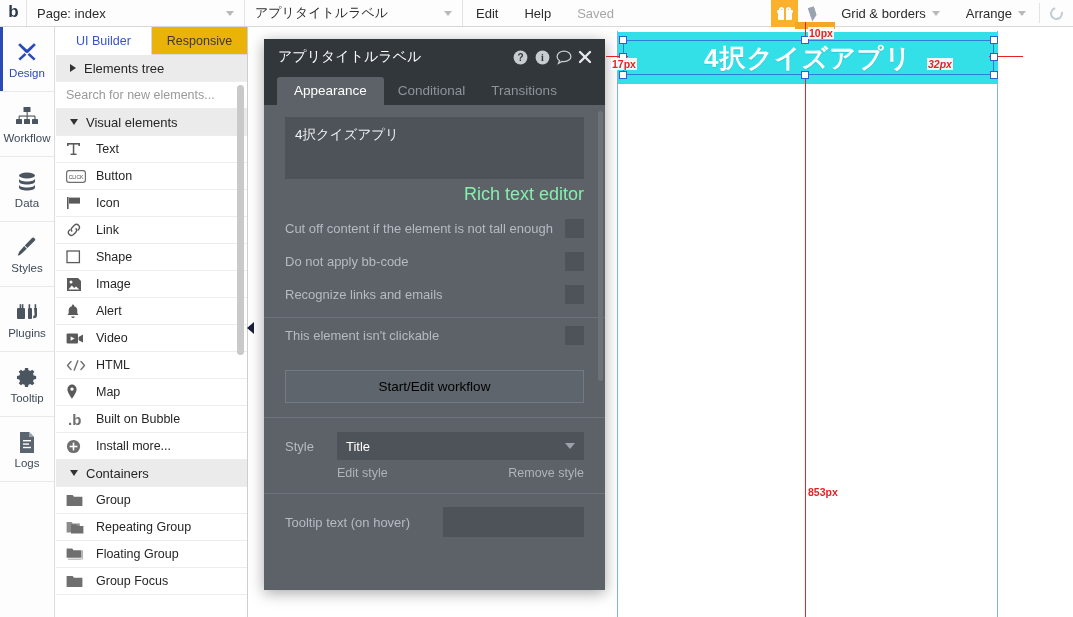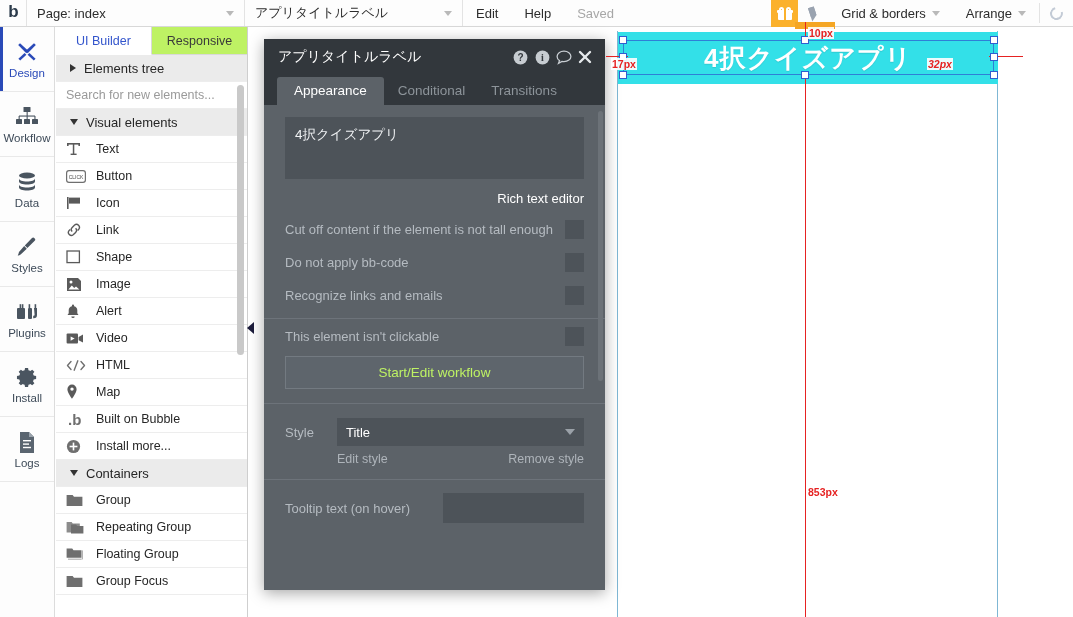--- a/index.html
+++ b/index.html
@@ -107,21 +107,21 @@
 
   
   .elpanel {
     position: absolute; left: 56px; top: 27px; width: 192px; height: 590px;
     background: #ffffff; border-right: 1px solid #cfcfcf;
     overflow: hidden;
   }
   .el-tabs { display: flex; height: 28px; border-bottom: 1px solid #d9d9d9; background: #f4f4f4; }
   .el-tab {
     flex: 1; display: flex; align-items: center; justify-content: center;
-    font-size: 12.5px; color: #3a3a3a; background: #bef264;
+    font-size: 12.5px; color: #3a3a3a; background: #eab308;
     border-right: 1px solid #d9d9d9;
   }
   .el-tab.active { background: #ffffff; color: #3355cc; border-bottom: 1px solid #ffffff; margin-bottom: -1px; }
   .el-tab:last-child { border-right: none; }
 
   .el-row {
     height: 27px; display: flex; align-items: center;
     padding-left: 10px; font-size: 12.5px; color: #262626;
     border-bottom: 1px solid #ededed;
   }
@@ -326,21 +326,21 @@
       </div>
       <div class="rail-lbl">Plugins</div>
     </div>
 
     <div class="rail-item">
       <div class="rail-ico">
         <svg width="23" height="23" viewBox="0 0 24 24">
           <path fill="#4a5560" d="M12 8.2 a3.8 3.8 0 1 0 0 7.6 a3.8 3.8 0 0 0 0-7.6z M21 13.6 v-3.2 l-2.5-0.4 a7 7 0 0 0 -0.8-1.9 l1.5-2 l-2.3-2.3 l-2 1.5 a7 7 0 0 0 -1.9-0.8 L12.6 2 h-3.2 l-0.4 2.5 a7 7 0 0 0 -1.9 0.8 l-2-1.5 l-2.3 2.3 l1.5 2 a7 7 0 0 0 -0.8 1.9 L1 10.4 v3.2 l2.5 0.4 a7 7 0 0 0 0.8 1.9 l-1.5 2 l2.3 2.3 l2-1.5 a7 7 0 0 0 1.9 0.8 l0.4 2.5 h3.2 l0.4-2.5 a7 7 0 0 0 1.9-0.8 l2 1.5 l2.3-2.3 l-1.5-2 a7 7 0 0 0 0.8-1.9z"></path>
         </svg>
       </div>
-      <div class="rail-lbl">Install</div>
+      <div class="rail-lbl">Tooltip</div>
     </div>
 
     <div class="rail-item">
       <div class="rail-ico">
         <svg width="20" height="23" viewBox="0 0 20 23">
           <g fill="#4a5560">
             <path d="M3 1 h9 l5 5 v16 h-14z" fill="#5a6570"></path>
             <path d="M12 1 l5 5 h-5z" fill="#9aa3ac"></path>
             <rect x="6" y="9" width="8" height="1.4" fill="#fff"></rect>
             <rect x="6" y="12.4" width="6" height="1.4" fill="#fff"></rect>
@@ -638,21 +638,21 @@
       <div style="background:#5c6268; color:#ffffff; font-size:13.5px; padding:6px 17px 7px; border-radius:3px 3px 0 0;">Appearance</div>
       <div style="color:#8d949a; font-size:13.5px; padding:6px 14px 7px;">Conditional</div>
       <div style="color:#8d949a; font-size:13.5px; padding:6px 12px 7px;">Transitions</div>
     </div>
 
     <div style="position:absolute; left:0; top:66px; right:0; bottom:0; padding:0 21px; overflow:hidden;">
 
       <div style="margin-top:12px; height:62px; background:#4d5359; padding:8px 10px;">
         <span style="color:#f0f2f4; font-size:13.5px;">4択クイズアプリ</span>
       </div>
-      <div style="text-align:right; color:#ffffff; font-size:13px; padding-top:12px;">Rich text editor</div>
+      <div style="text-align:right; color:#86efac; font-size:18px; padding-top:5px;">Rich text editor</div>
 
       <div style="display:flex; align-items:center; justify-content:space-between; height:33px; margin-top:7px;">
         <span style="color:#b5bbc1; font-size:13px;">Cut off content if the element is not tall enough</span>
         <span style="width:19px; height:19px; background:#4d5359; display:inline-block;"></span>
       </div>
 
 
       <div style="display:flex; align-items:center; justify-content:space-between; height:33px;">
         <span style="color:#b5bbc1; font-size:13px;">Do not apply bb-code</span>
         <span style="width:19px; height:19px; background:#4d5359; display:inline-block;"></span>
@@ -663,22 +663,22 @@
         <span style="width:19px; height:19px; background:#4d5359; display:inline-block;"></span>
       </div>
 
       <div style="height:1px; background:#6d737a; margin:6px -21px 0;"></div>
 
       <div style="display:flex; align-items:center; justify-content:space-between; height:35px;">
         <span style="color:#b5bbc1; font-size:13px;">This element isn't clickable</span>
         <span style="width:19px; height:19px; background:#4d5359; display:inline-block;"></span>
       </div>
 
-      <div style="height:33px; background:#5e656c; border:1px solid #737a81; color:#bef264; font-size:13.5px;
-                  display:flex; align-items:center; justify-content:center; margin-top:2px;">Start/Edit workflow</div>
+      <div style="height:33px; background:#5e656c; border:1px solid #737a81; color:#000000; font-size:13.5px;
+                  display:flex; align-items:center; justify-content:center; margin-top:17px;">Start/Edit workflow</div>
 
       <div style="height:1px; background:#6d737a; margin:14px -21px 0;"></div>
 
       <div style="display:flex; align-items:center; margin-top:14px;">
         <span style="color:#b5bbc1; font-size:13px; width:52px;">Style</span>
         <div style="flex:1; height:28px; background:#4d5359; display:flex; align-items:center; padding:0 9px;">
           <span style="flex:1; color:#ffffff; font-size:13px;">Title</span>
           <span style="width:0;height:0;border-left:5px solid transparent;border-right:5px solid transparent;border-top:6px solid #9aa1a8;"></span>
         </div>
       </div>

